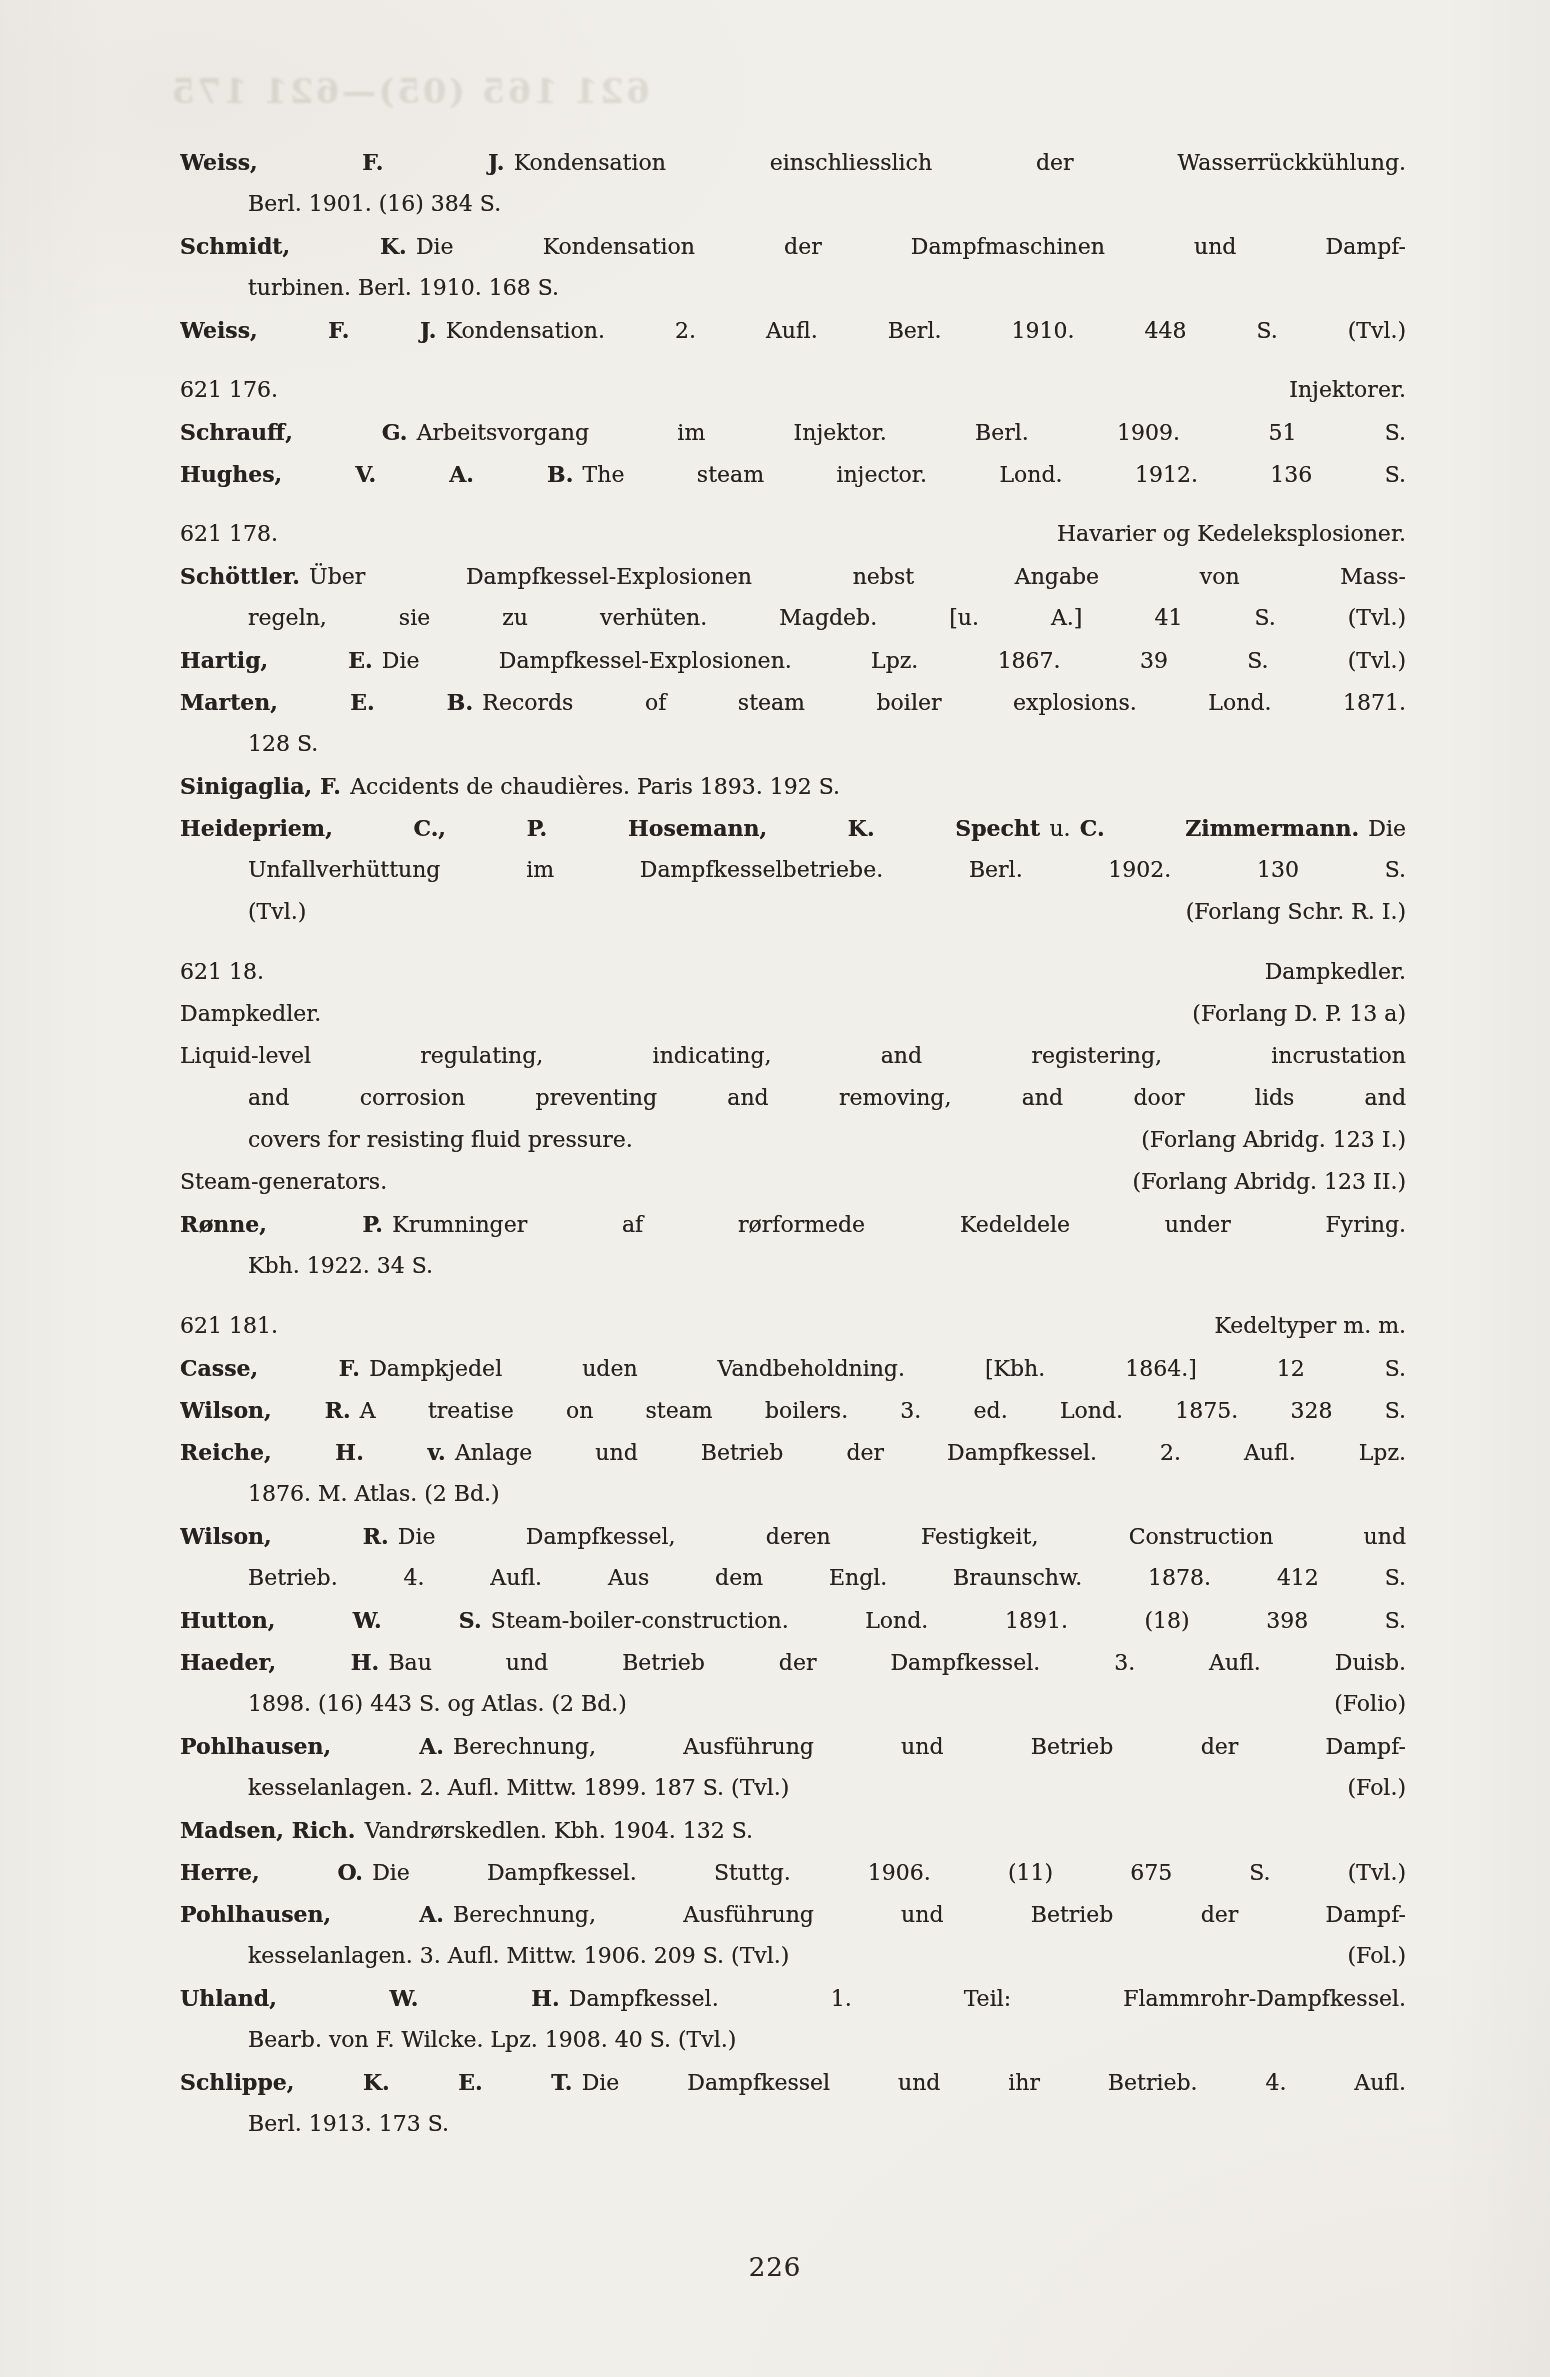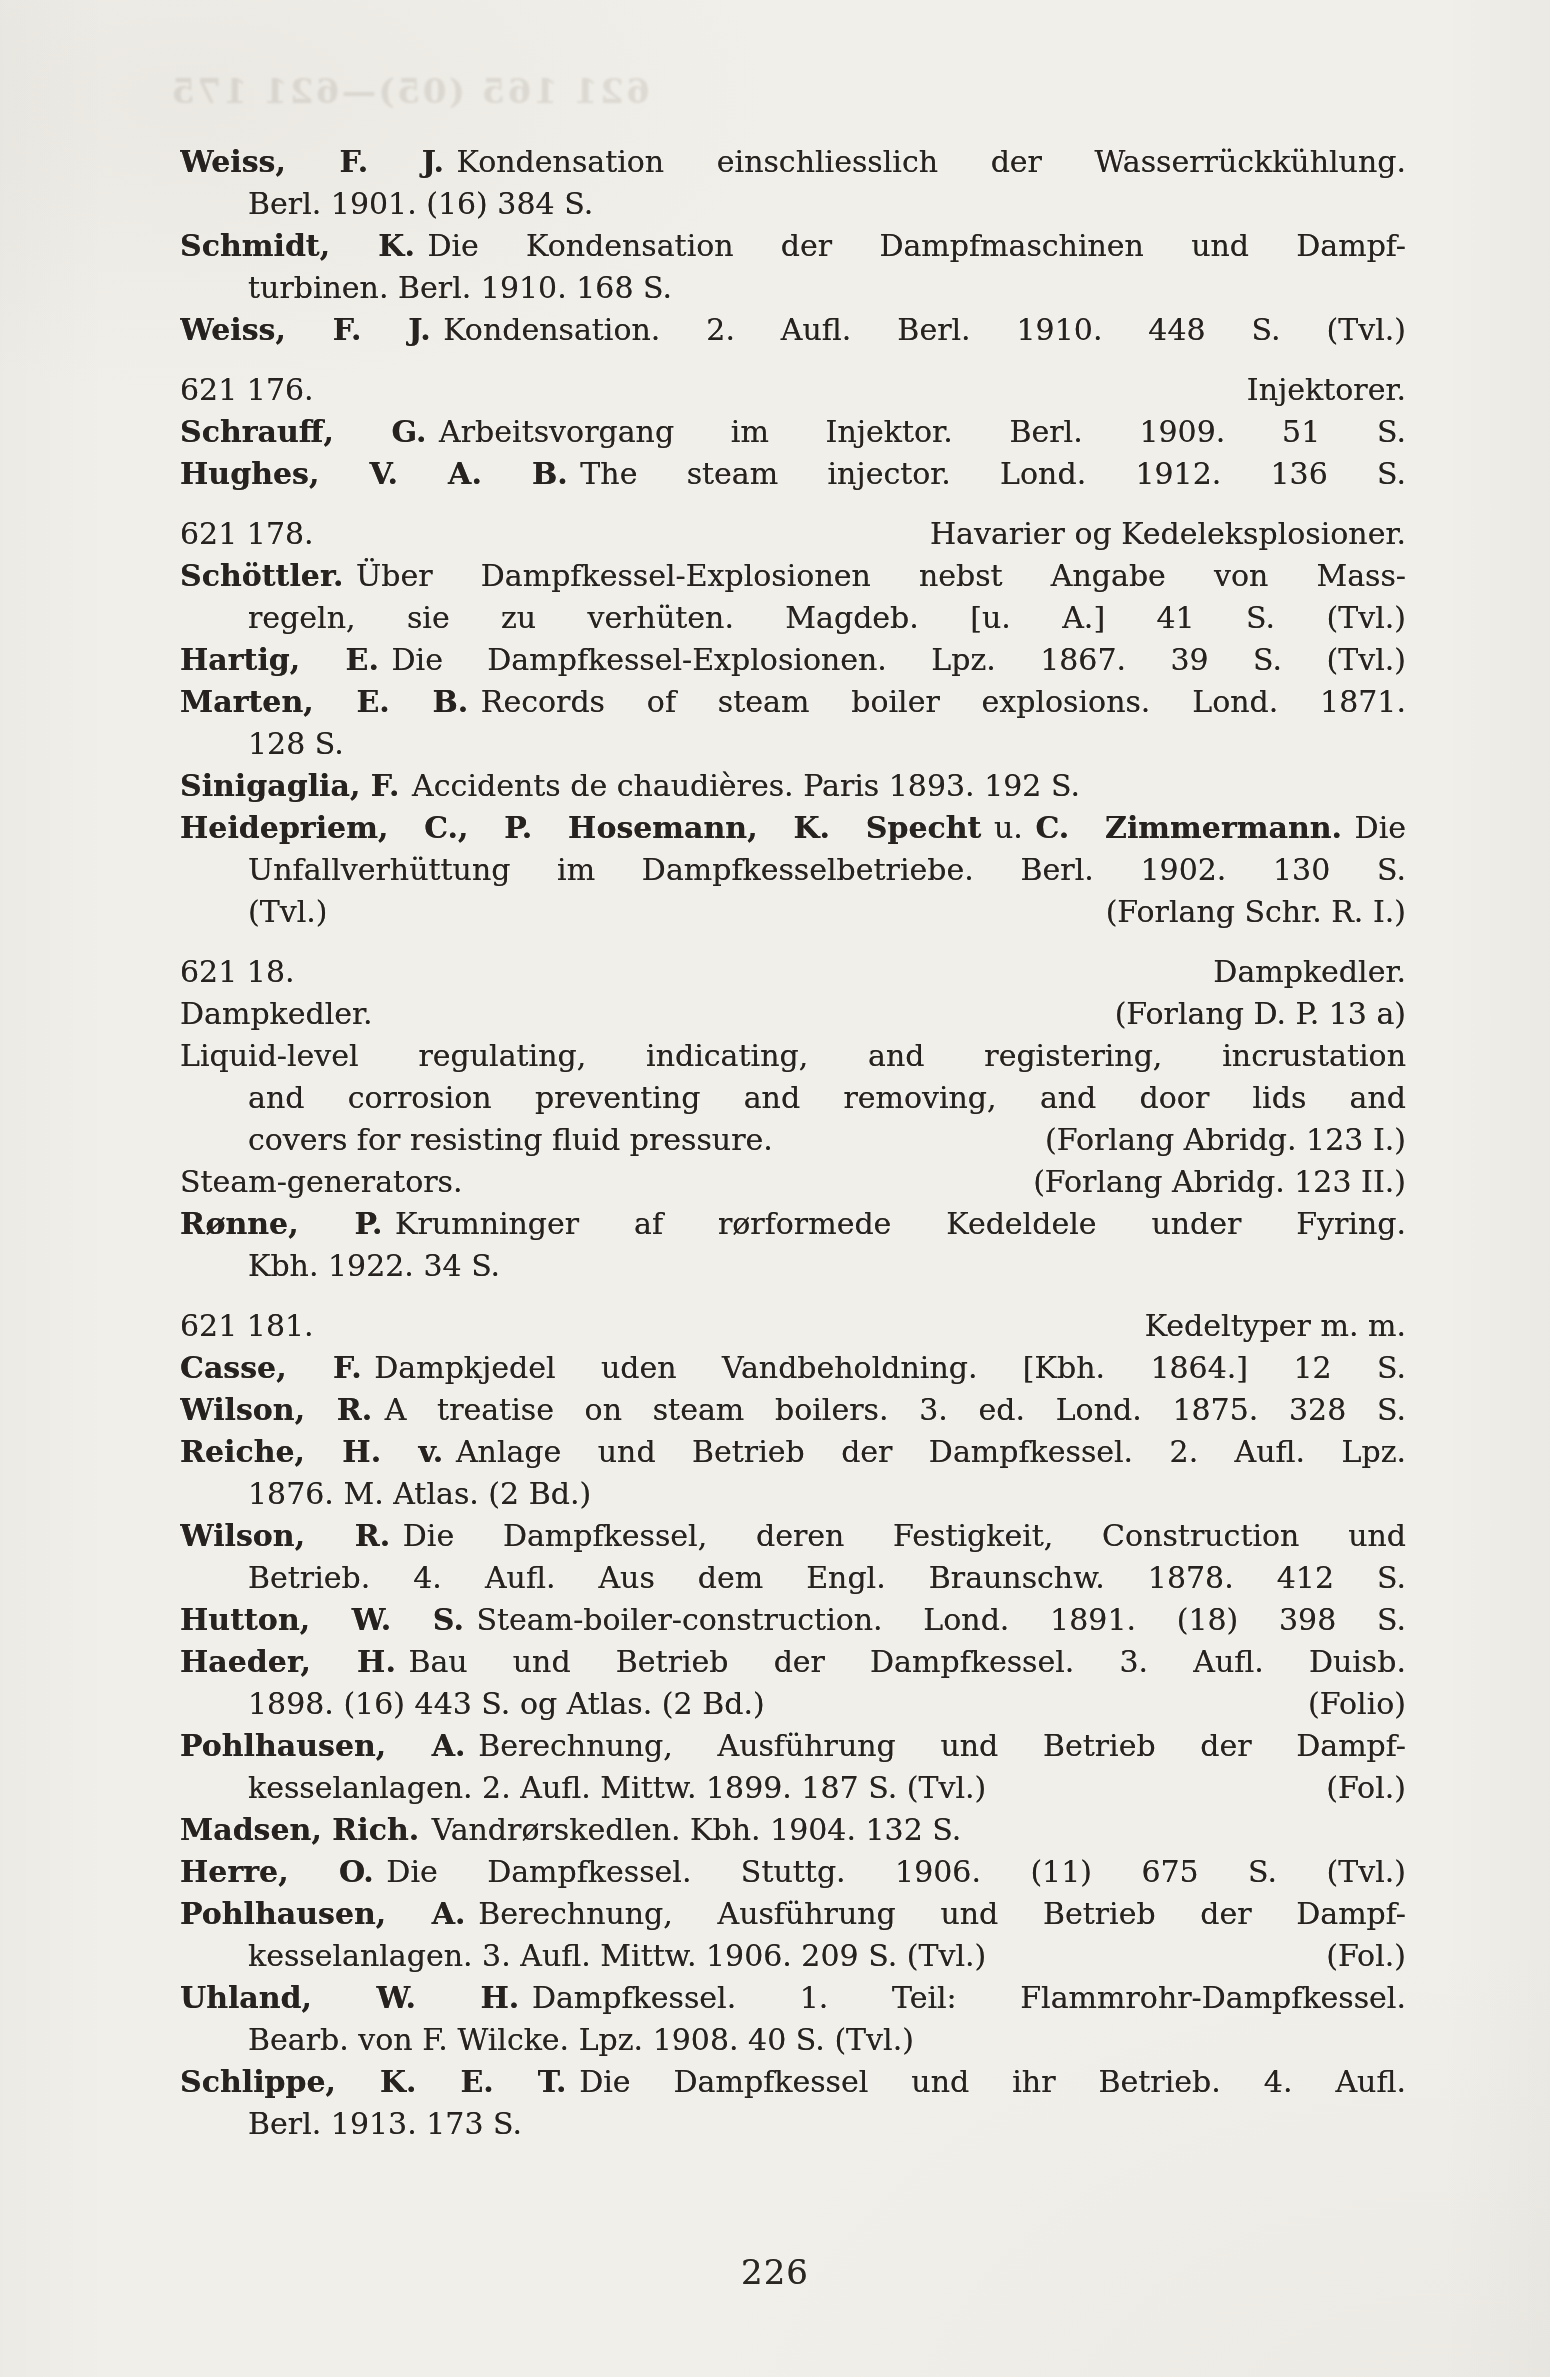--- a/index.html
+++ b/index.html
@@ -18,33 +18,33 @@
   .ghost {
     position:absolute; top:71px; left:169px;
     font-size:34px; font-weight:700; letter-spacing:2.4px;
     color:rgba(80,75,68,0.12);
     transform:scaleX(-1);
     filter:blur(1px);
     white-space:nowrap;
   }
   .text-block {
     position:absolute; left:180px; top:141px; width:1226px;
-    font-size:30px;
+    font-size:22px;
     text-shadow:0 0 0.5px rgba(32,28,24,0.65);
   }
   .line { line-height:42px; height:42px; overflow:hidden; }
   .cont { padding-left:68px; }
   .j { text-align:justify; text-align-last:justify; }
   .split { display:flex; justify-content:space-between;text-align:right; }
   .heading { display:flex; justify-content:space-between; font-weight:400; margin-top:18px; }
   .b { font-weight:700; margin-right:0.42em; }
   .mid { margin-right:0.42em; }
   .pagenum {
     position:absolute; top:2252px; left:0; width:100%;
-    text-align:center; font-size:34px; letter-spacing:1px;
+    text-align:center; font-size:26px; letter-spacing:1px;
     color:#2a2622; text-shadow:0 0 0.5px rgba(32,28,24,0.6);
   }
 </style>
 </head>
 <body>
 
 <div class="page">
 
   <div class="ghost">621 165 (05)—621 175</div>
 

